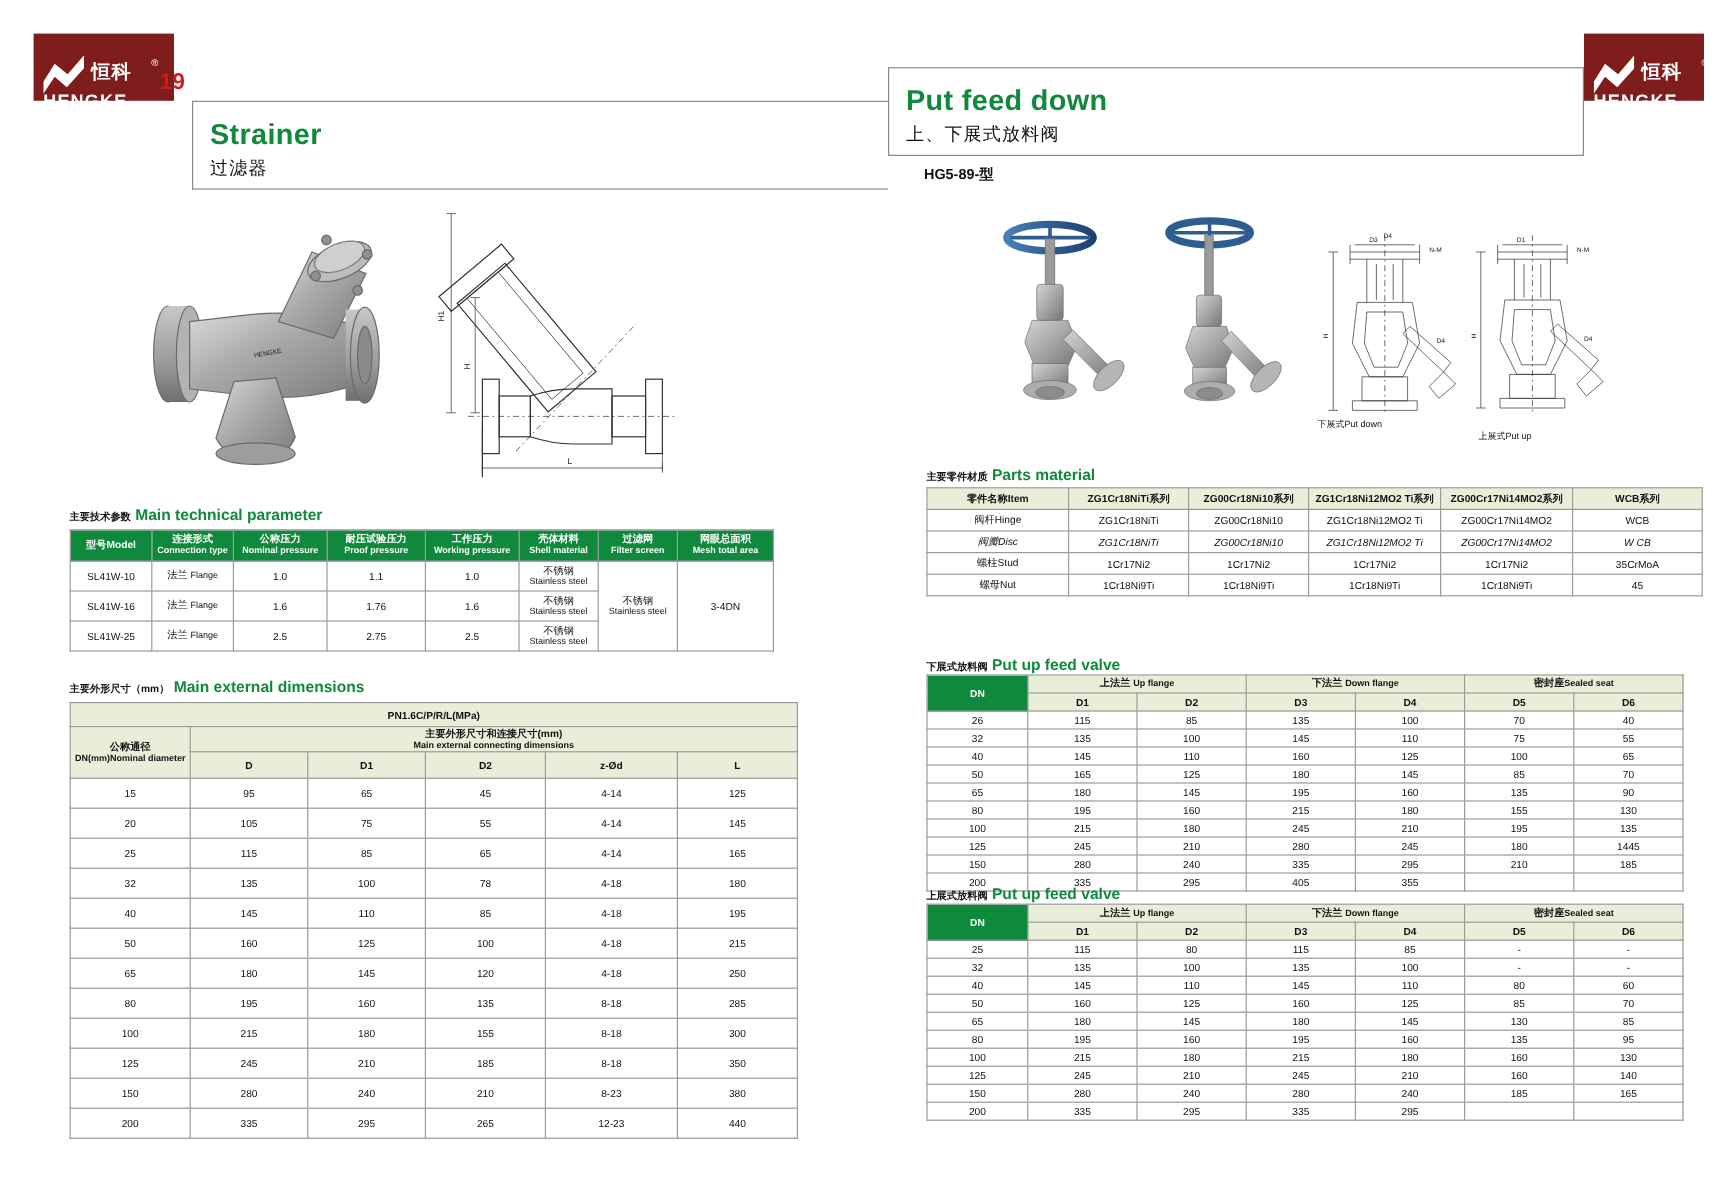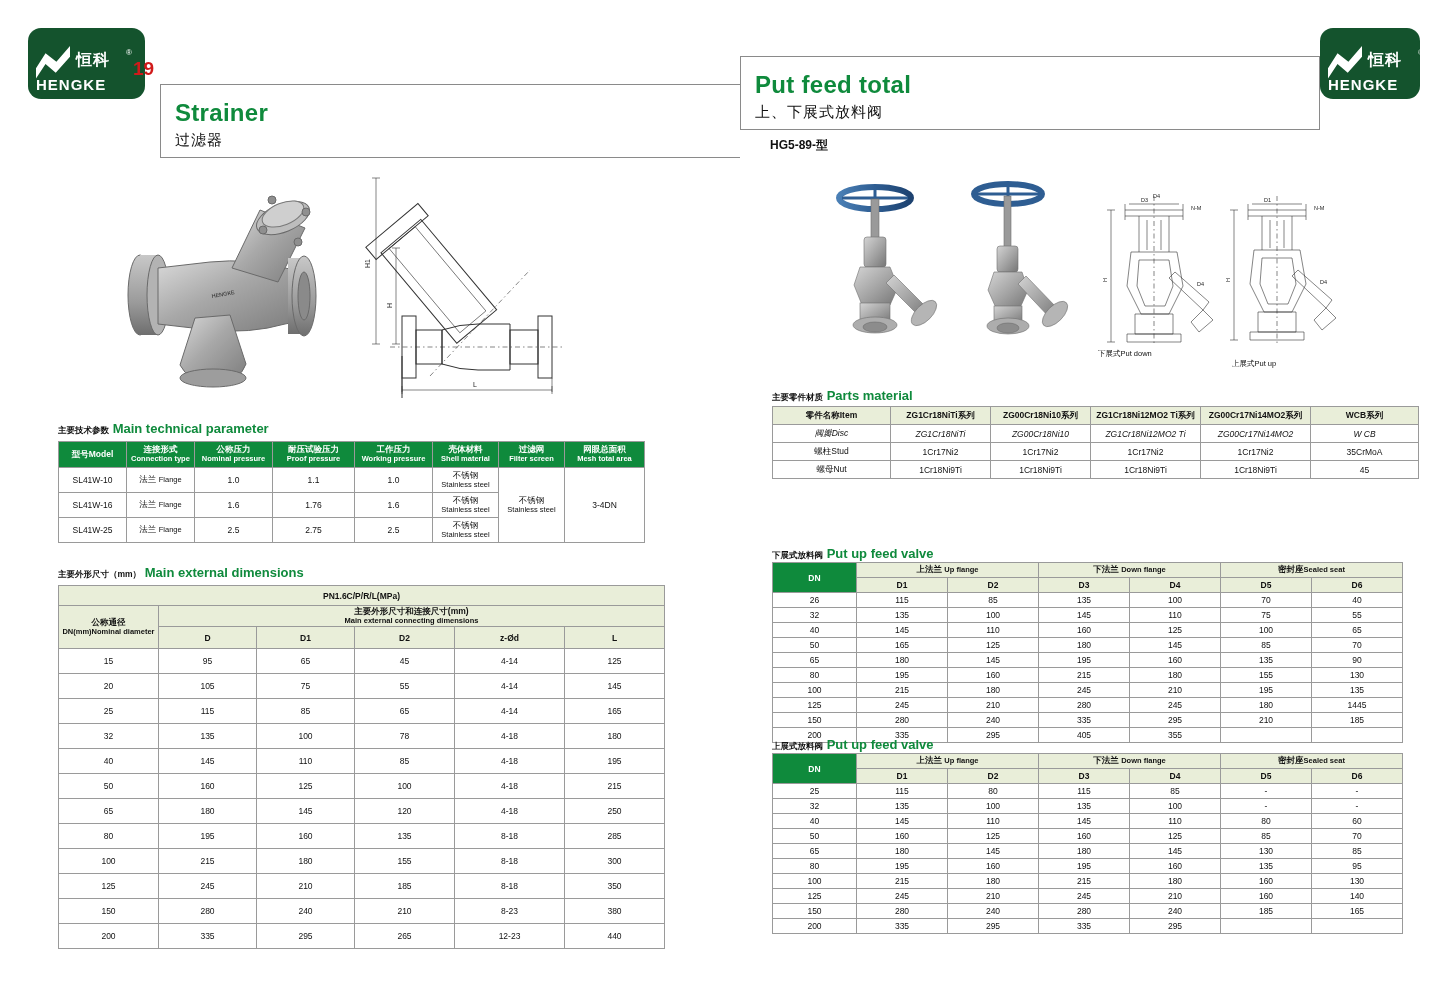--- a/index.html
+++ b/index.html
@@ -7,21 +7,21 @@
   body {
     width:1440px; height:984px;
     font-family:"Liberation Sans", sans-serif;
     background:#ffffff;
     position:relative;
     overflow:hidden;
     color:#111;
   }
   
   .header { position:absolute; top:28px; left:0; width:1440px; height:74px; }
-  .logo-block { position:absolute; top:0; height:71px; width:117px; background:#14532d;border-radius:13px; }
+  .logo-block { position:absolute; top:0; height:56px; width:117px; background:#7f1d1d; }
   .logo-block.left { left:28px; }
   .logo-block.right { left:1320px; width:100px; }
   .logo-inner { position:relative; width:100%; height:100%; }
   .logo-swoosh {
     position:absolute; left:8px; top:18px; width:34px; height:36px;
     background:#ffffff;
     clip-path: polygon(0% 62%, 28% 20%, 60% 44%, 100% 0%, 100% 30%, 58% 74%, 28% 50%, 0% 90%);
   }
   .logo-cn { position:absolute; left:48px; top:22px; color:#fff; font-size:16px; font-weight:bold; letter-spacing:1px; }
   .logo-en { position:absolute; left:8px; top:48px; color:#fff; font-size:15px; font-weight:bold; letter-spacing:1px; }
@@ -74,21 +74,21 @@
     </div>
   </div>
   <div class="pagenum left">19</div>
 
   <div class="title-box left">
     <div class="title-main">Strainer</div>
     <div class="title-sub">过滤器</div>
   </div>
 
   <div class="title-box right">
-    <div class="title-main">Put feed total</div>
+    <div class="title-main">Put feed down</div>
     <div class="title-sub">上、下展式放料阀</div>
   </div>
 
   <div class="logo-block right">
     <div class="logo-inner">
       <div class="logo-swoosh"></div>
       <div class="logo-cn">恒科</div>
       <div class="logo-r">®</div>
       <div class="logo-en">HENGKE</div>
     </div>
@@ -489,20 +489,28 @@
   <table>
     <tbody>
         <tr>
       <td class="hdr-light" style="width:118px;height:18px;">零件名称Item</td>
       <td class="hdr-light" style="width:100px;">ZG1Cr18NiTi系列</td>
       <td class="hdr-light" style="width:100px;">ZG00Cr18Ni10系列</td>
       <td class="hdr-light" style="width:110px;">ZG1Cr18Ni12MO2 Ti系列</td>
       <td class="hdr-light" style="width:110px;">ZG00Cr17Ni14MO2系列</td>
       <td class="hdr-light" style="width:108px;">WCB系列</td>
     </tr>
+    <tr style="height:18px;">
+          <td>阀杆Hinge</td>
+          <td>ZG1Cr18NiTi</td>
+          <td>ZG00Cr18Ni10</td>
+          <td>ZG1Cr18Ni12MO2 Ti</td>
+          <td>ZG00Cr17Ni14MO2</td>
+          <td>WCB</td>
+        </tr>
     <tr style="height:18px;font-style:italic;">
           <td>阀瓣Disc</td>
           <td>ZG1Cr18NiTi</td>
           <td>ZG00Cr18Ni10</td>
           <td>ZG1Cr18Ni12MO2 Ti</td>
           <td>ZG00Cr17Ni14MO2</td>
           <td>W CB</td>
         </tr>
     <tr style="height:18px;padding-left:10px;">
           <td>螺柱Stud</td>

